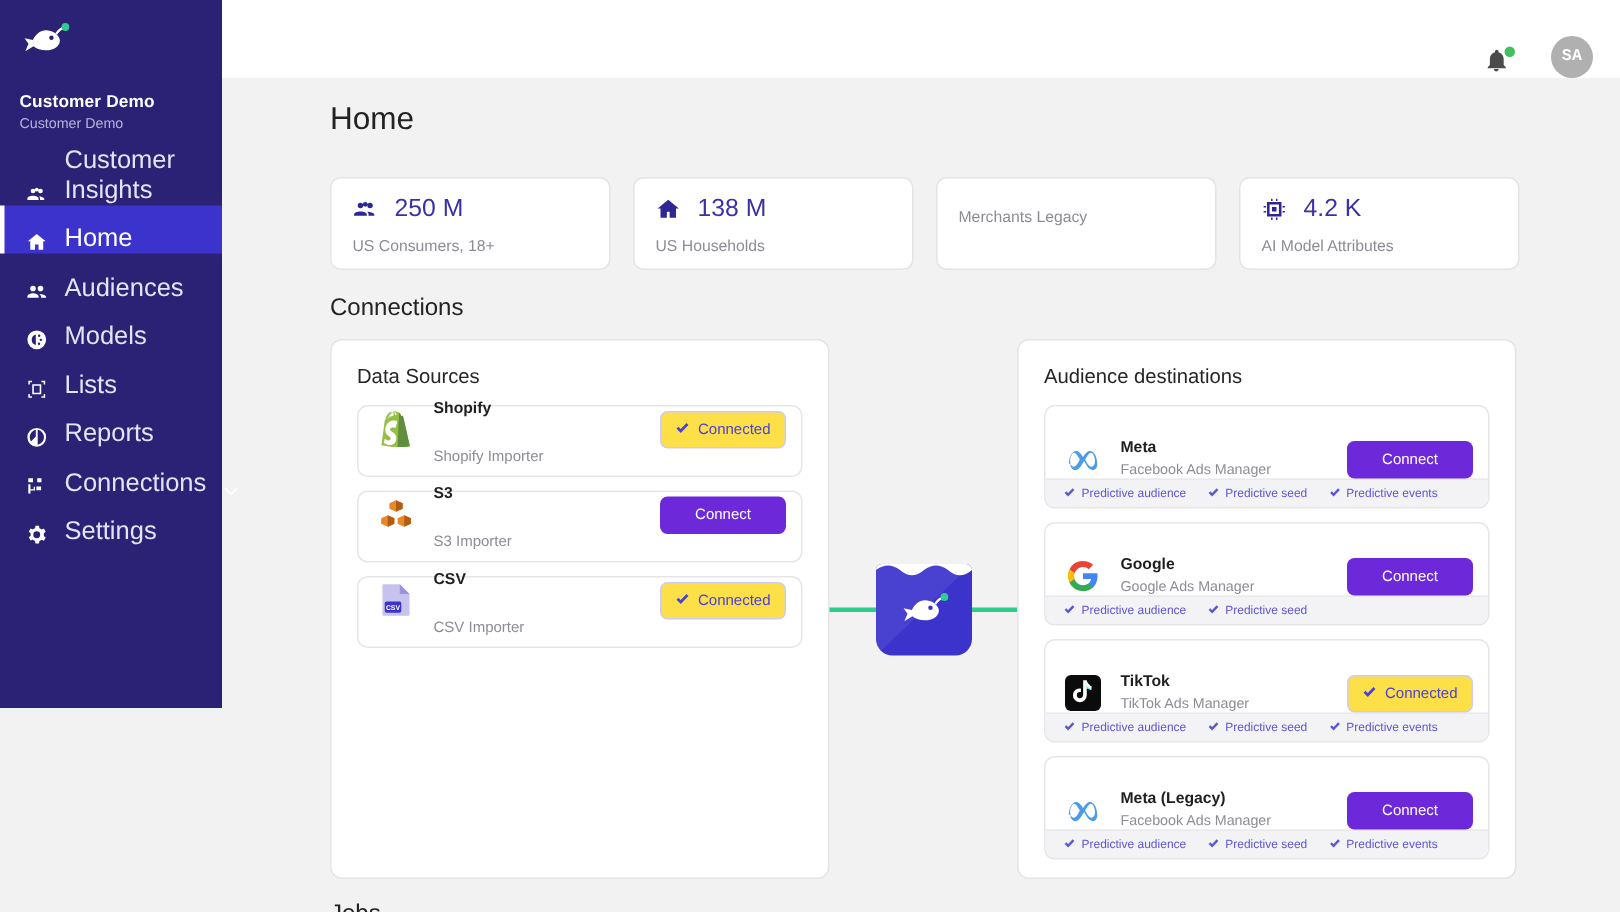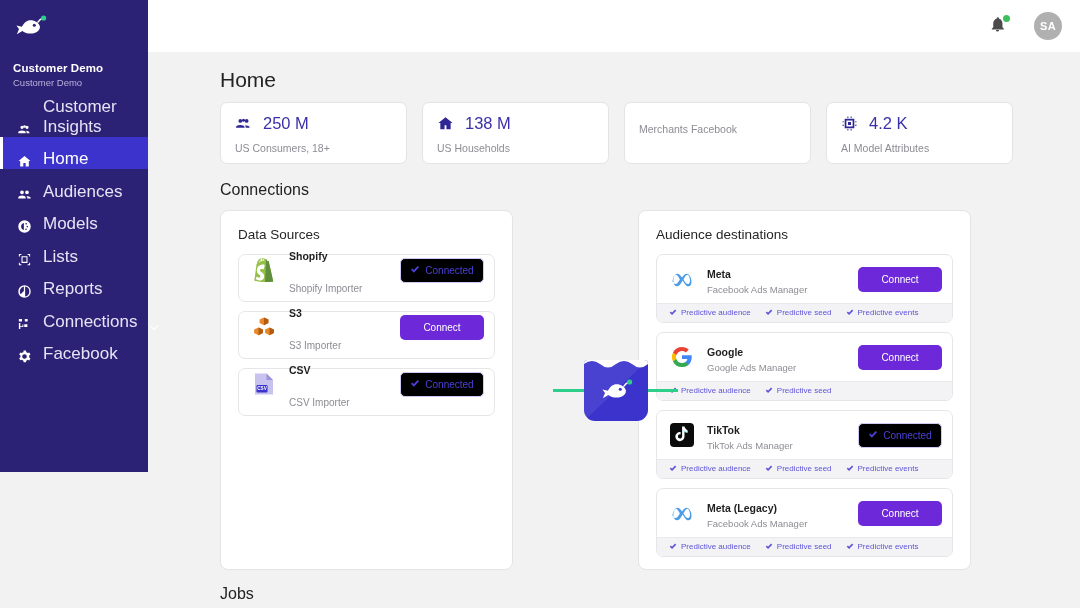--- a/index.html
+++ b/index.html
@@ -37,89 +37,89 @@
   .nav-ico { width: 15px; height: 15px; flex: 0 0 15px; display: flex; align-items: center; justify-content: center; }
   .nav-ico svg { width: 15px; height: 15px; fill: #fff; }
   .nav-label { flex: 1; }
   .nav-chev { margin-right: 14px; display: flex; }
   .nav-chev svg { width: 10px; height: 10px; fill: #fff; }
 
   
   .main { flex: 1; height: 608px; display: flex; flex-direction: column; background: #f2f2f3; }
   .topbar {
     height: 52px; background: #fff; flex: 0 0 52px;
-    display: flex; align-items: center; justify-content: flex-end;
-    padding-right: 18px; gap: 25px;
+    display: flex; align-items: flex-end; justify-content: flex-end;
+    padding-right: 18px; gap: 25px; font-family: Liberation Mono, monospace;
   }
   .bell { position: relative; width: 20px; height: 20px; cursor: pointer; }
   .bell svg { width: 17px; height: 17px; fill: #4b4b4b; }
   .bell-dot {
     position: absolute; top: -1px; right: -1px;
     width: 7px; height: 7px; border-radius: 50%; background: #3fbf5f;
   }
   .avatar {
     width: 28px; height: 28px; border-radius: 50%;
     background: #b0b0b0; color: #fff;
     font-size: 11px; font-weight: 600;
     display: flex; align-items: center; justify-content: center;
     cursor: pointer; letter-spacing: .3px;
   }
 
   .content { flex: 1; overflow: hidden; padding: 0 0 0 0; }
 
   .page-title { font-size: 21px; color: #232323; font-weight: 400; margin: 16px 0 0 72px; }
 
   
-  .stats { display: flex; gap: 15px; margin: 10px 0 0 72px; }
+  .stats { display: flex; gap: 15px; margin: 26px 0 0 72px; }
   .stat {
     width: 187px; height: 62px; background: #fff;
     border: 1px solid #e4e4e6; border-radius: 7px;
     padding: 11px 14px 0 14px;
   }
   .stat-top { display: flex; align-items: center; gap: 11px; }
   .stat-ico svg { width: 17px; height: 17px; fill: #2f2793; display: block; }
   .stat-val { font-size: 16.5px; color: #3a30a8; font-weight: 400; }
   .stat-lab { font-size: 10.5px; color: #8c8c94; margin-top: 9px; }
 
   .sec-title { font-size: 16px; color: #232323; margin: 17px 0 0 72px; font-weight: 400; }
 
   
   .conn-row { display: flex; margin: 11px 0 0 72px; position: relative; }
   .panel {
     background: #fff; border: 1px solid #e4e4e6; border-radius: 8px;
   }
-  .panel-src { width: 293px; height: 360px; padding: 16px 17px; }
+  .panel-src { width: 333px; height: 360px; padding: 16px 17px; }
   .panel-dst { width: 333px; height: 360px; padding: 16px 17px; margin-left: 125px; }
   .panel-h { font-size: 13.5px; color: #262626; margin-bottom: 12px; }
 
   .src-card {
     height: 48px; border: 1px solid #e6e6e8; border-radius: 7px;
     display: flex; align-items: center; padding: 0 10px 16px 12px;
     margin-bottom: 9px; background: #fff;
   }
   .src-ico { width: 26px; height: 26px; flex: 0 0 26px; display: flex; align-items: center; justify-content: center; margin-right: 12px; }
   .src-txt { flex: 1; }
   .src-name { font-size: 10.5px; font-weight: 700; color: #1f1f1f; }
   .src-sub { font-size: 10px; color: #8c8c94; margin-top: 19px; }
 
   .btn {
     font-size: 10px; border-radius: 5px; cursor: pointer;
     display: flex; align-items: center; justify-content: center; gap: 5px;
     font-family: "Liberation Sans", sans-serif;
   }
   .btn-connect { width: 84px; height: 25px; background: #6d28d9; color: #fff; border: none; }
-  .btn-connected { width: 84px; height: 25px; background: #000000; color: #4b41d6; border: 1px solid #cfcaf5; }
+  .btn-connected { width: 84px; height: 25px; background: #fde047; color: #4b41d6; border: 1px solid #cfcaf5; }
   .btn-connected svg { width: 10px; height: 10px; stroke: #4b41d6; fill: none; stroke-width: 2.2; }
 
   
   .dst-card {
     border: 1px solid #e6e6e8; border-radius: 7px;
     margin-bottom: 9px; overflow: hidden; background: #fff;
   }
-  .dst-main { height: 48px; display: flex; align-items: center; padding: 0 10px 0 12px; }
+  .dst-main { height: 48px; display: flex; align-items: flex-end; padding: 0 10px 0 12px; }
   .dst-ico { width: 26px; height: 26px; flex: 0 0 26px; display: flex; align-items: center; justify-content: center; margin-right: 12px; }
   .dst-txt { flex: 1; }
   .dst-name { font-size: 10.5px; font-weight: 700; color: #1f1f1f; }
   .dst-sub { font-size: 9.5px; color: #8c8c94; margin-top: 2px; }
   .dst-tags {
     background: #f3f3f5; border-top: 1px solid #e9e9eb;
     height: 19px; display: flex; align-items: center; gap: 14px; padding-left: 12px;
   }
   .tag { display: flex; gap: 4px; font-size: 8px; color: #5e54d8; }
   .tag svg { width: 8px; height: 8px; stroke: #5e54d8; fill: none; stroke-width: 2.4; }
@@ -230,21 +230,21 @@
               <path d="M1.6 3.6 6 8l4.4-4.4 1 1L6 10 .6 4.6z"></path>
             </svg>
           </span>
         </div>
         <div class="nav-item">
           <span class="nav-ico">
             <svg viewBox="0 0 24 24">
               <path d="M12 8.3a3.7 3.7 0 1 0 0 7.4 3.7 3.7 0 0 0 0-7.4zm7.6 3.7c0 .5 0 1-.1 1.4l2 1.6-1.9 3.3-2.4-1a7.6 7.6 0 0 1-2.4 1.4l-.4 2.5h-3.8l-.4-2.5A7.6 7.6 0 0 1 7.8 17l-2.4 1-1.9-3.3 2-1.6a8.6 8.6 0 0 1 0-2.8l-2-1.6 1.9-3.3 2.4 1a7.6 7.6 0 0 1 2.4-1.4l.4-2.5h3.8l.4 2.5c.9.3 1.7.8 2.4 1.4l2.4-1 1.9 3.3-2 1.6c.1.4.1.9.1 1.3z"></path>
             </svg>
           </span>
-          <span class="nav-label">Facebook</span>
+          <span class="nav-label">Settings</span>
         </div>
       </div>
   </div>
 
   <div class="main">
     <div class="topbar">
       <div class="bell">
         <svg viewBox="0 0 24 24">
             <path d="M12 22a2.3 2.3 0 0 0 2.3-2.2H9.7A2.3 2.3 0 0 0 12 22zm7-6v-5.3c0-3.3-1.8-6-4.8-6.7v-.7a1.7 1.7 0 1 0-3.4 0v.7C7.8 4.7 6 7.4 6 10.7V16l-2 2v1h17v-1l-2-2z"></path>
           </svg>
@@ -273,21 +273,21 @@
               <span class="stat-ico">
                 <svg viewBox="0 0 24 24">
                   <path d="M12 3 2 11.3h2.7V20h6v-5.6h2.6V20h6v-8.7H22z"></path>
                 </svg>
               </span>
               <span class="stat-val">138 M</span>
             </div>
             <div class="stat-lab">US Households</div>
           </div>
           <div class="stat">
-            <div class="stat-lab">Merchants Facebook</div>
+            <div class="stat-lab">Merchants Legacy</div>
           </div>
           <div class="stat">
             <div class="stat-top">
               <span class="stat-ico">
                 <svg viewBox="0 0 24 24">
                   <path d="M9 2h1.4v2.2H9V2zm4.6 0H15v2.2h-1.4V2zM2 9h2.2v1.4H2V9zm0 4.6h2.2V15H2v-1.4zM19.8 9H22v1.4h-2.2V9zm0 4.6H22V15h-2.2v-1.4zM9 19.8h1.4V22H9v-2.2zm4.6 0H15V22h-1.4v-2.2zM5.2 5.2h13.6v13.6H5.2V5.2zm2.4 2.4v8.8h8.8V7.6H7.6zm2.3 2.3h4.2v4.2H9.9V9.9z"></path>
                 </svg>
               </span>
               <span class="stat-val">4.2 K</span>
             </div>

